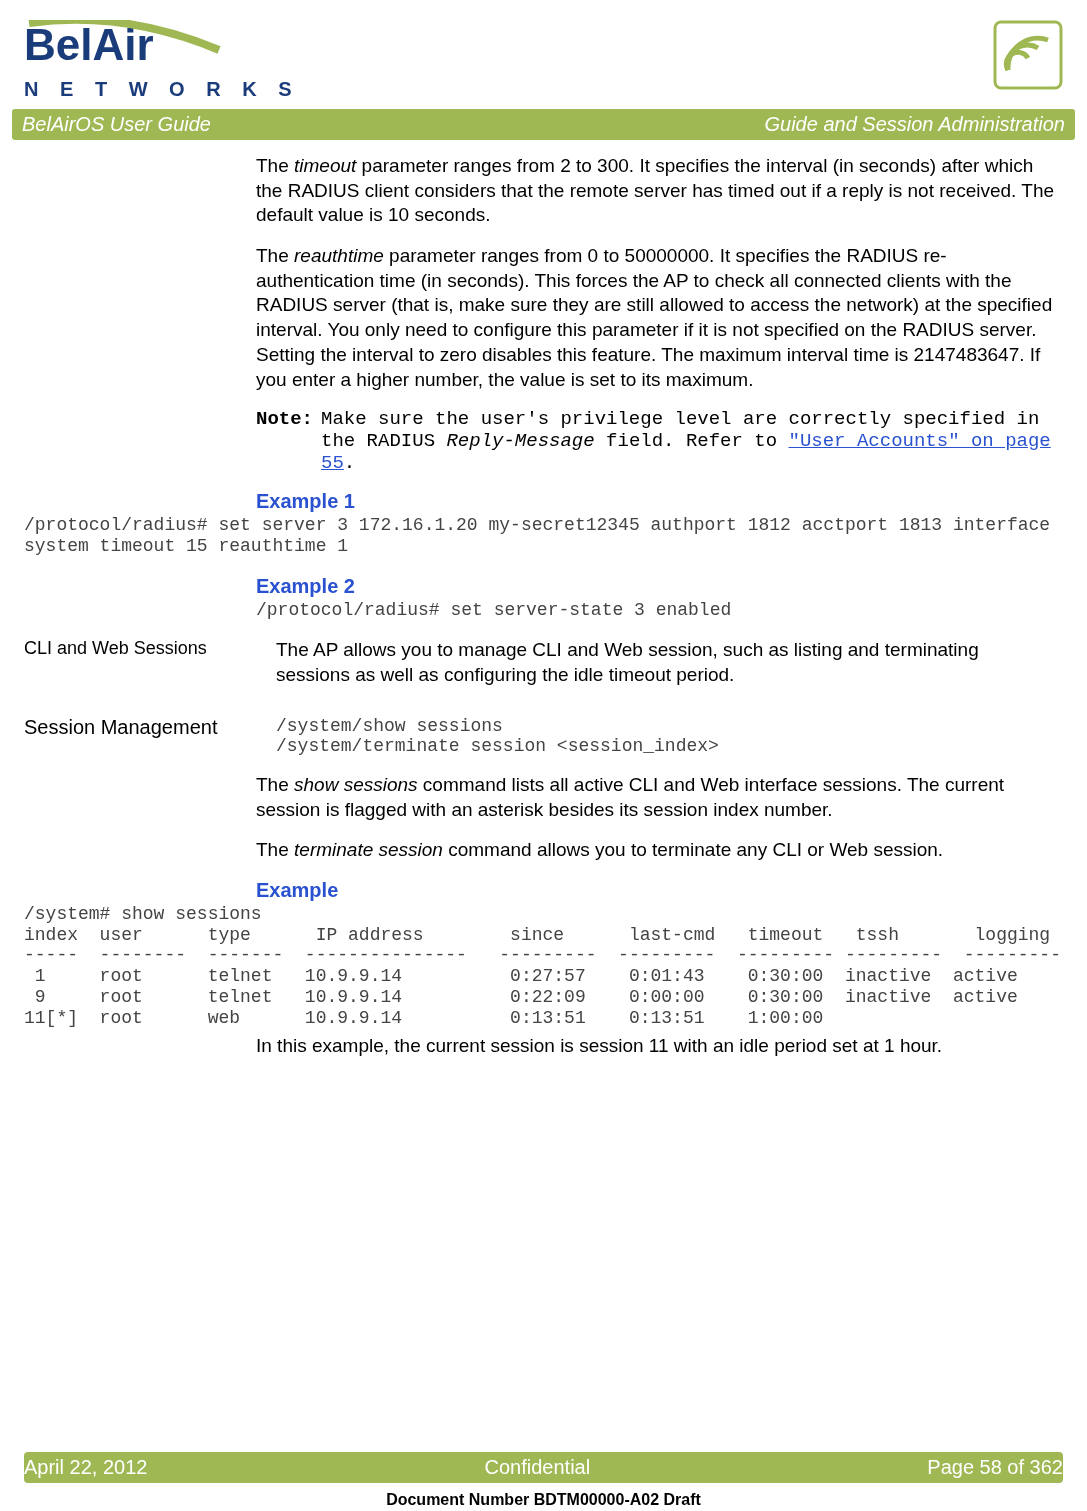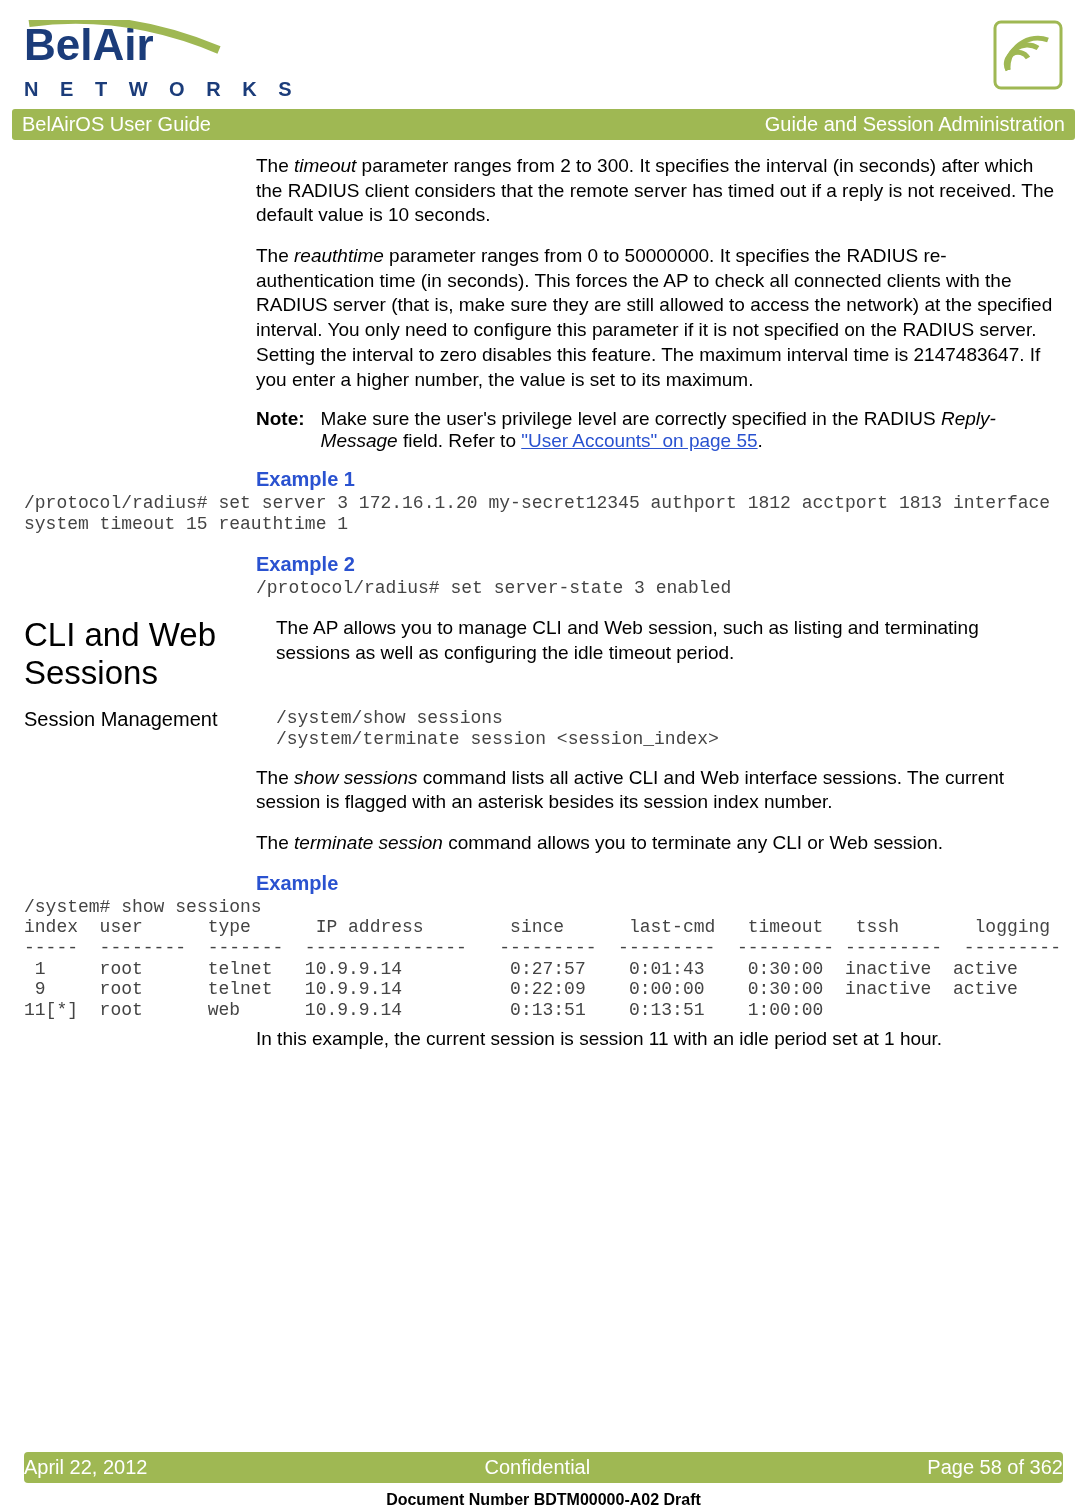--- a/index.html
+++ b/index.html
@@ -10,33 +10,33 @@
       width: 1087px;
       min-height: 1511px;
       position: relative;
       padding: 20px 24px 0 24px;
     }
     .header-logos { display: flex; justify-content: space-between; align-items: flex-start; margin-bottom: 8px; }
     .belair-logo { display: flex; flex-direction: column; }
     .belair-swoosh { width: 200px; height: 56px; }
     .networks { font-family: Arial; font-size: 20px; letter-spacing: 8px; color: #1b3c7a; font-weight: bold; margin-top: 2px; }
     .right-icon { width: 70px; height: 70px; }
-    .header-bar { background: #9fb853; color: #fff; display: flex; justify-content: space-between; align-items: center; padding: 4px 10px; font-size: 20px; margin: 0 -12px 14px -12px; border-radius: 3px; }
+    .header-bar { background: #9fb853; color: #fff; display: flex; justify-content: space-between; align-items: center; padding: 4px 10px; font-size: 20px; font-style: italic; margin: 0 -12px 14px -12px; border-radius: 3px; }
     .content-indent { margin-left: 232px; margin-right: 8px; }
     .para { margin-bottom: 16px; line-height: 1.3; }
     .ital { font-style: italic; }
-    .note-row { display: flex; gap: 16px; margin-bottom: 16px; }
+    .note-row { display: flex; gap: 8px; margin-bottom: 16px; font-family: Liberation Mono, monospace; }
     .note-label { font-weight: bold; flex-shrink: 0; }
     .link { color: #2a52d0; text-decoration: underline; }
     .example-hdr { color: #2a52d0; font-weight: bold; font-size: 20px; margin-bottom: 2px; }
     .mono { font-family: "Courier New", monospace; font-size: 18px; color: #444; white-space: pre; line-height: 1.15; }
     .full-mono { margin-left: -232px; margin-right: -8px; }
     .two-col { display: flex; align-items: flex-start; gap: 20px; margin-bottom: 16px; }
     .left-col { width: 232px; flex-shrink: 0; margin-left: -232px; }
-    .section-title { font-size: 33px; font-weight: normal; line-height: 1.15; }
+    .section-title { font-size: 18px; font-weight: normal; line-height: 1.15; }
     .subsection { font-size: 20px; }
     .right-col { flex: 1; }
     .footer-bar { position: absolute; bottom: 28px; left: 24px; right: 24px; background: #9fb853; color: #fff; display: flex; justify-content: space-between; align-items: center; padding: 4px 0; font-size: 20px; border-radius: 4px; }
     .doc-num { position: absolute; bottom: 2px; left: 0; right: 0; text-align: center; font-size: 16px; font-weight: bold; }
     .spacer-sm { height: 18px; }
   </style>
 </head>
 <body>
 
 <div class="header-logos">

